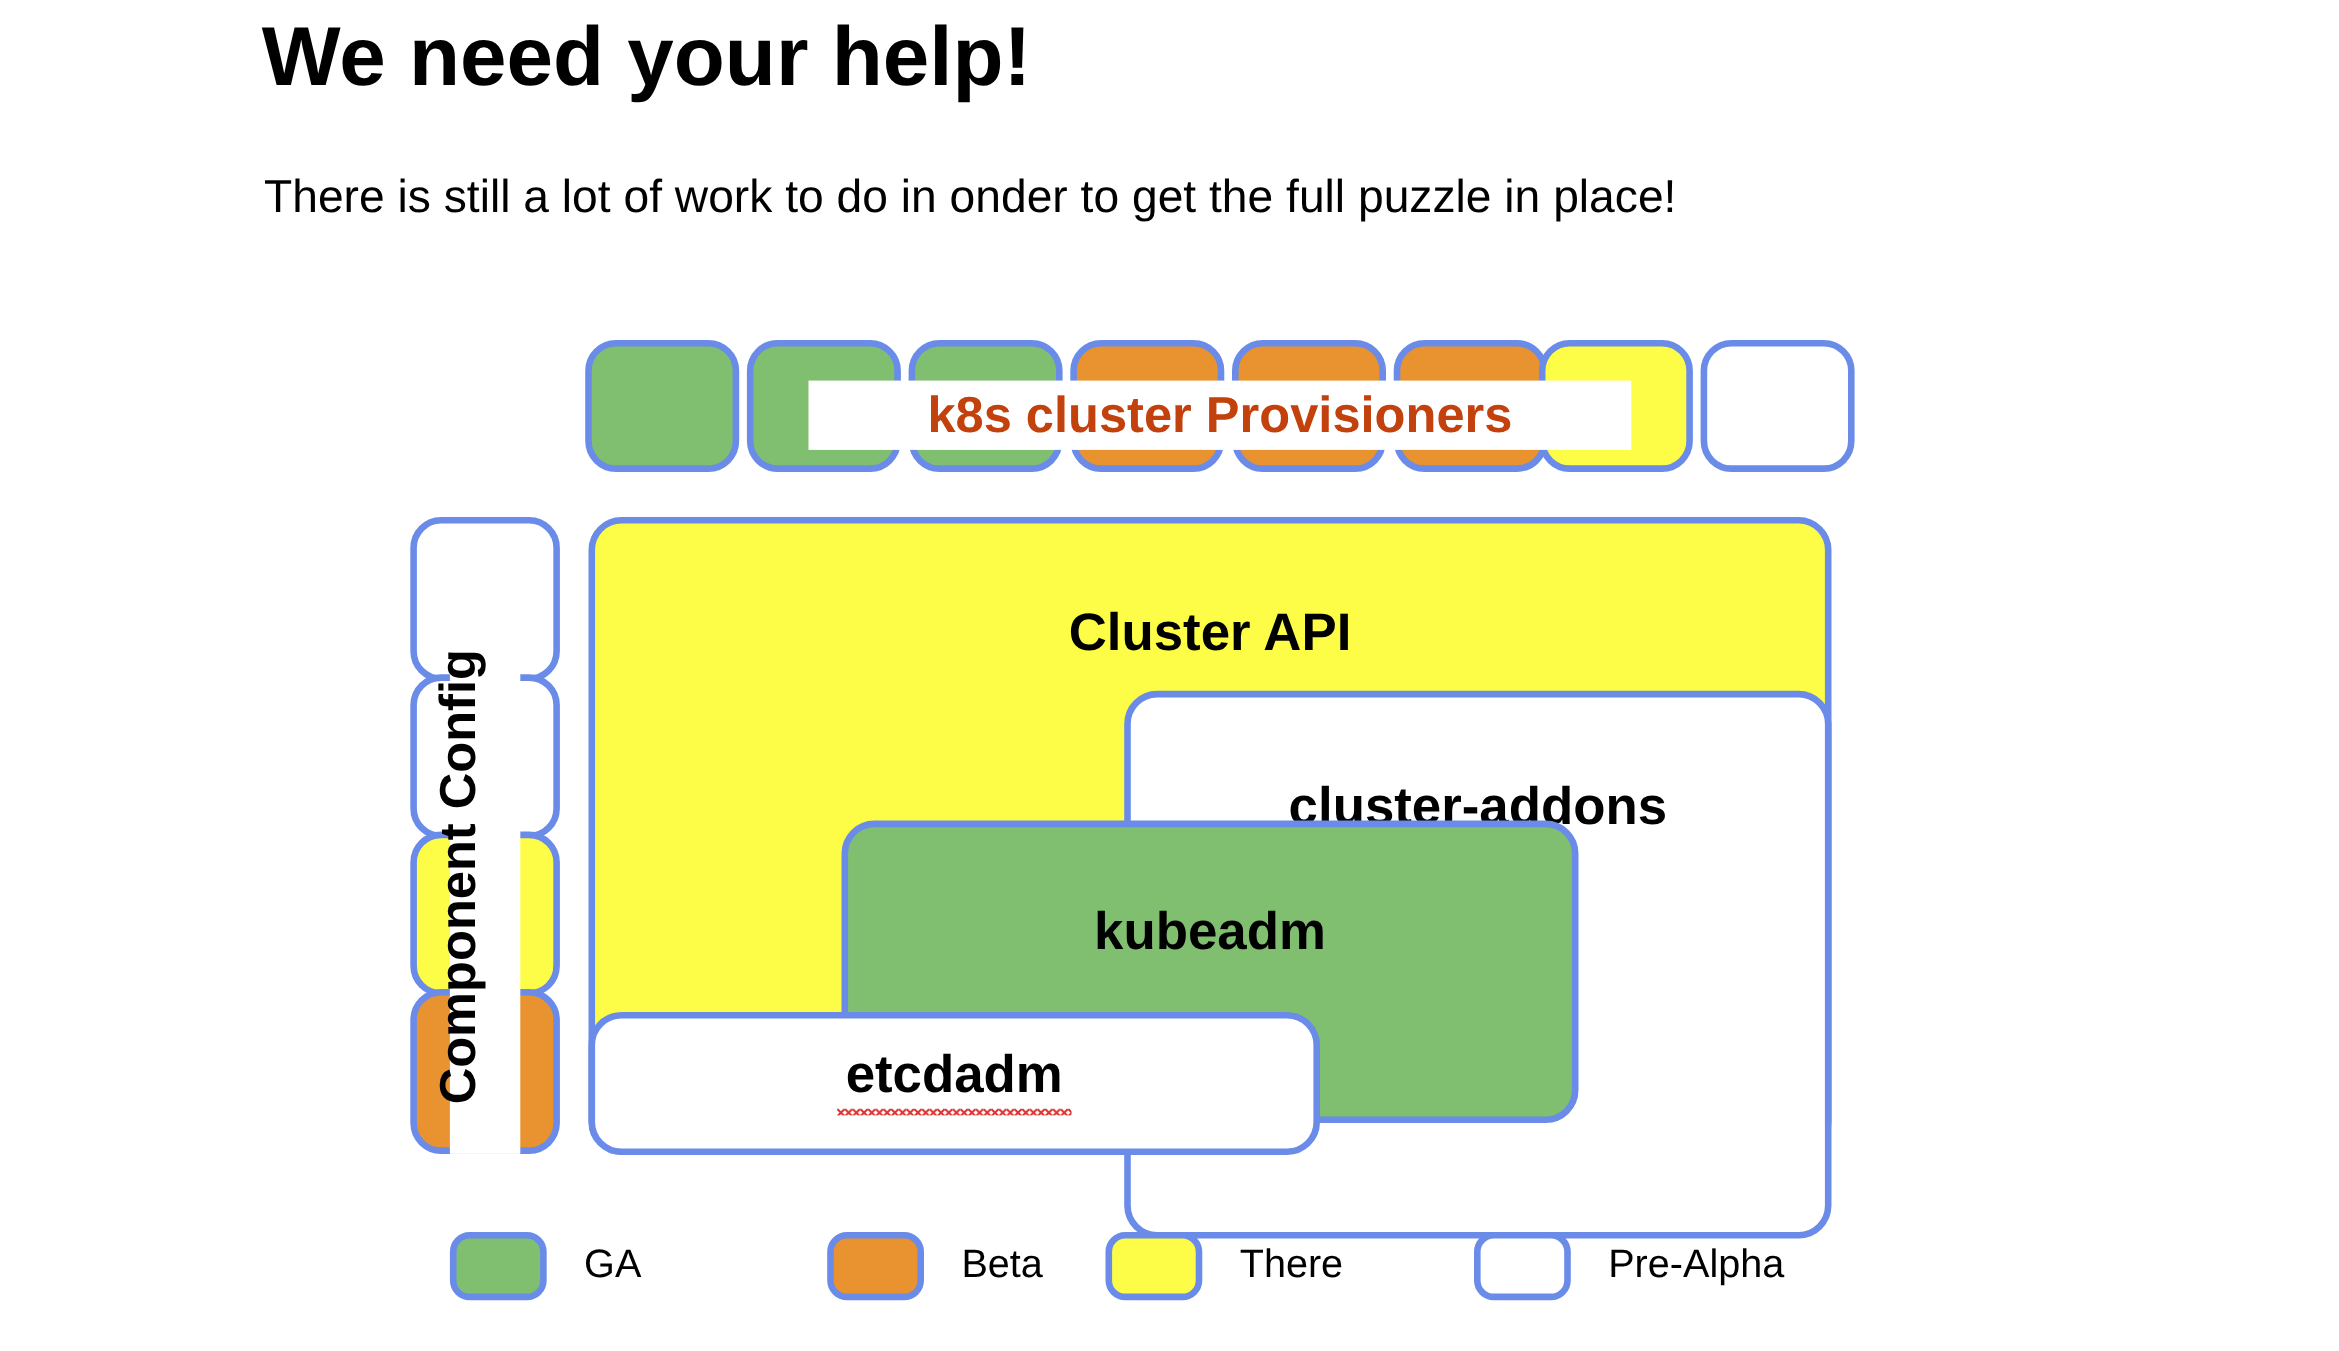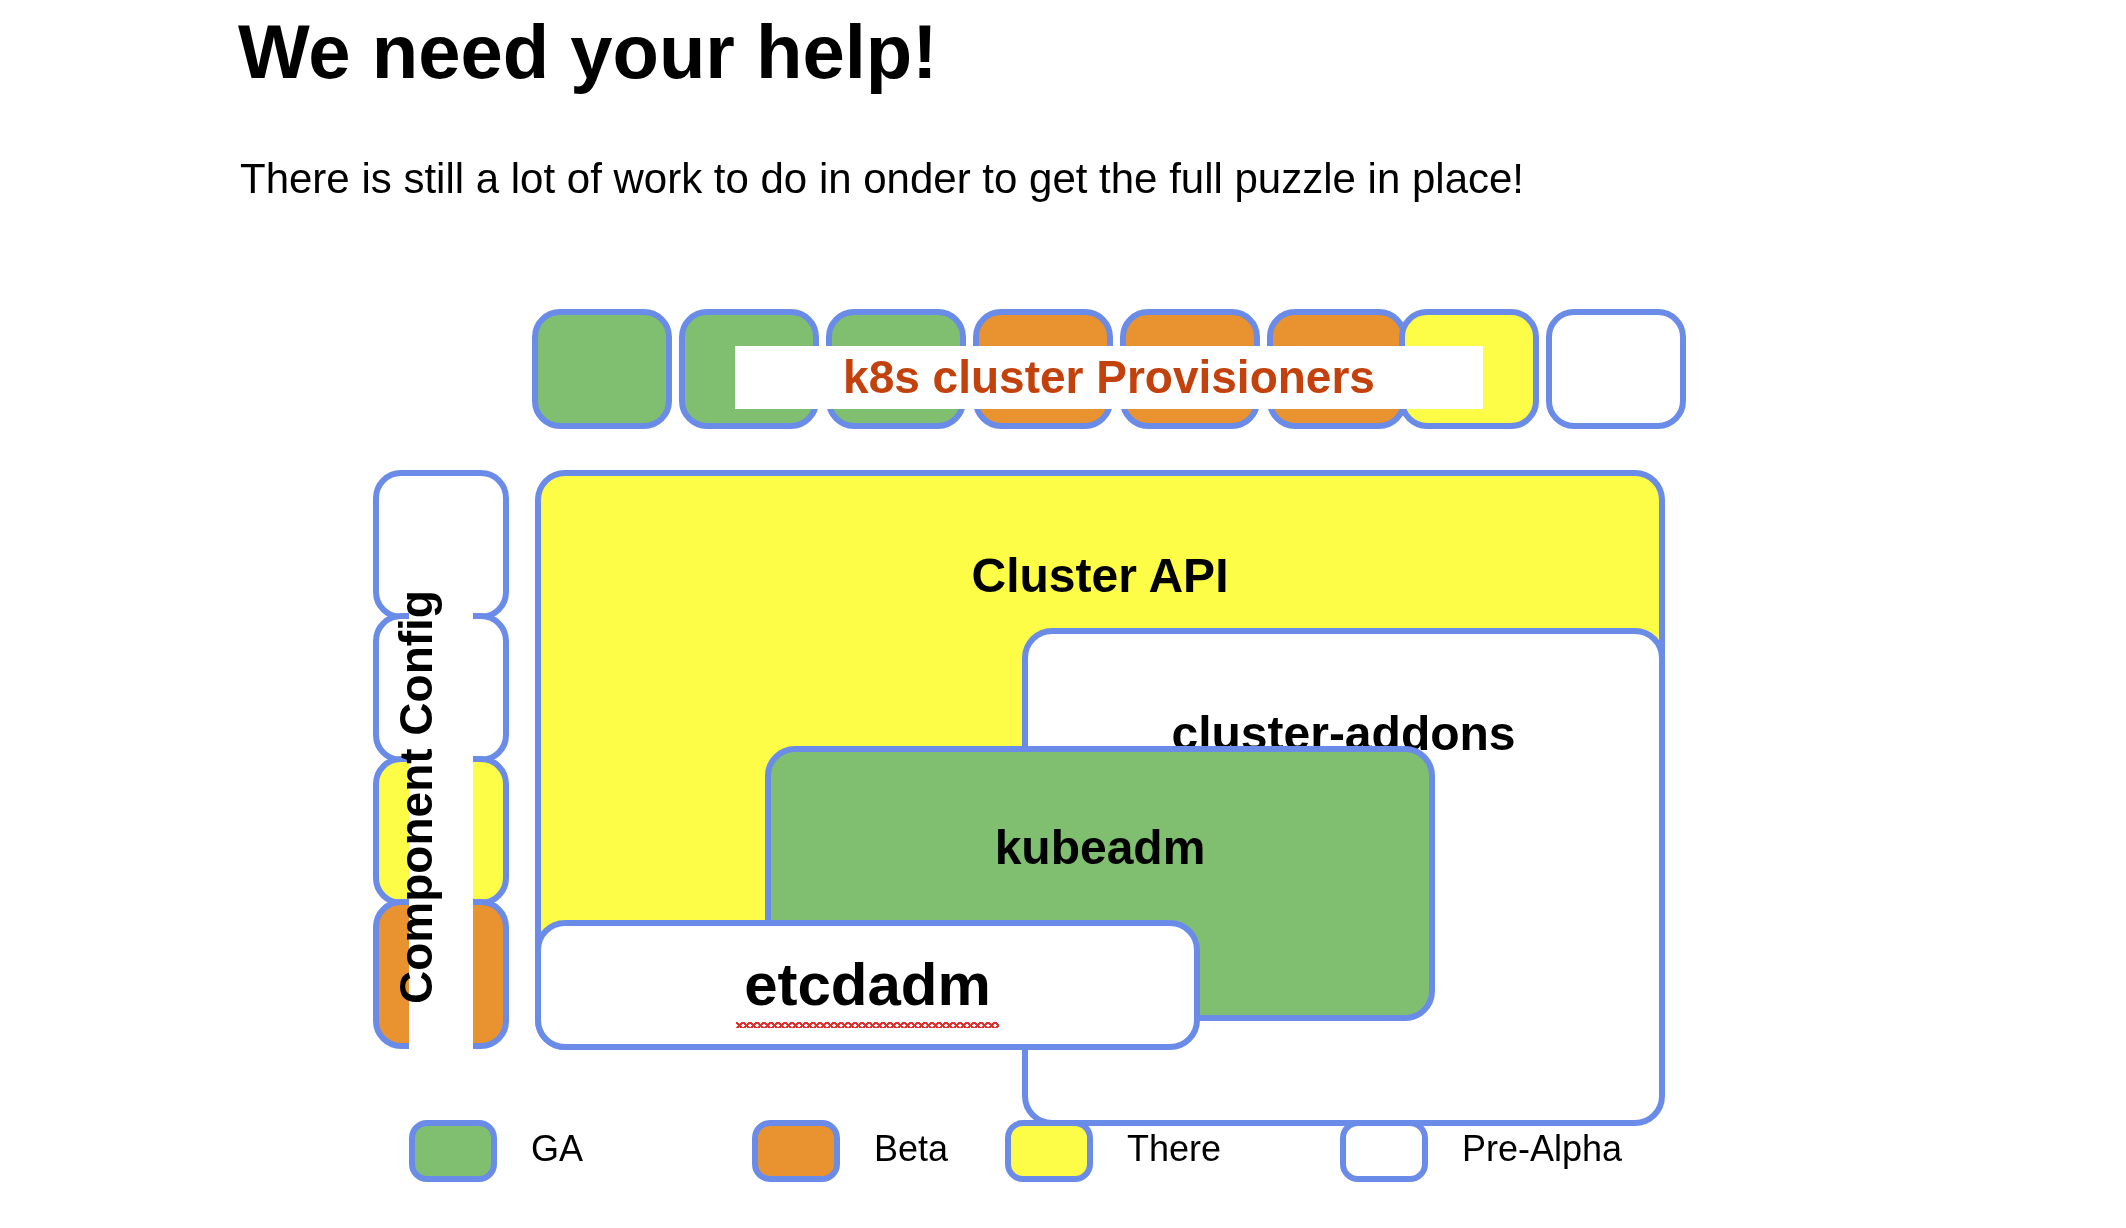--- a/index.html
+++ b/index.html
@@ -130,21 +130,21 @@
   #etcdadm-label-wrap {
     position: absolute;
     width: 100%;
     top: 24px;
     text-align: center;
   }
   .misspelled {
     position: relative;
     display: inline-block;
     font-weight: bold;
-    font-size: 60px;
+    font-size: 48px;
     color: #000;
   }
   .misspelled::after {
     content: "";
     position: absolute;
     left: -8px;
     right: -8px;
     bottom: -9px;
     height: 6px;
     background-image:

